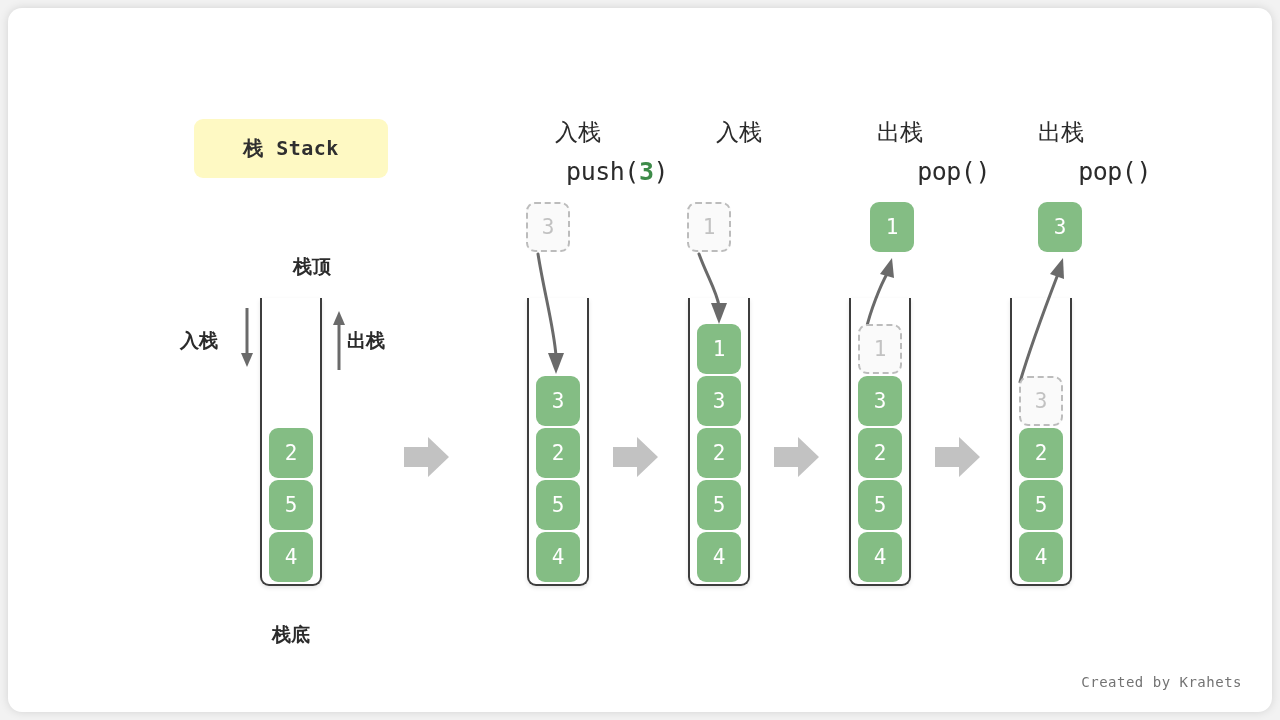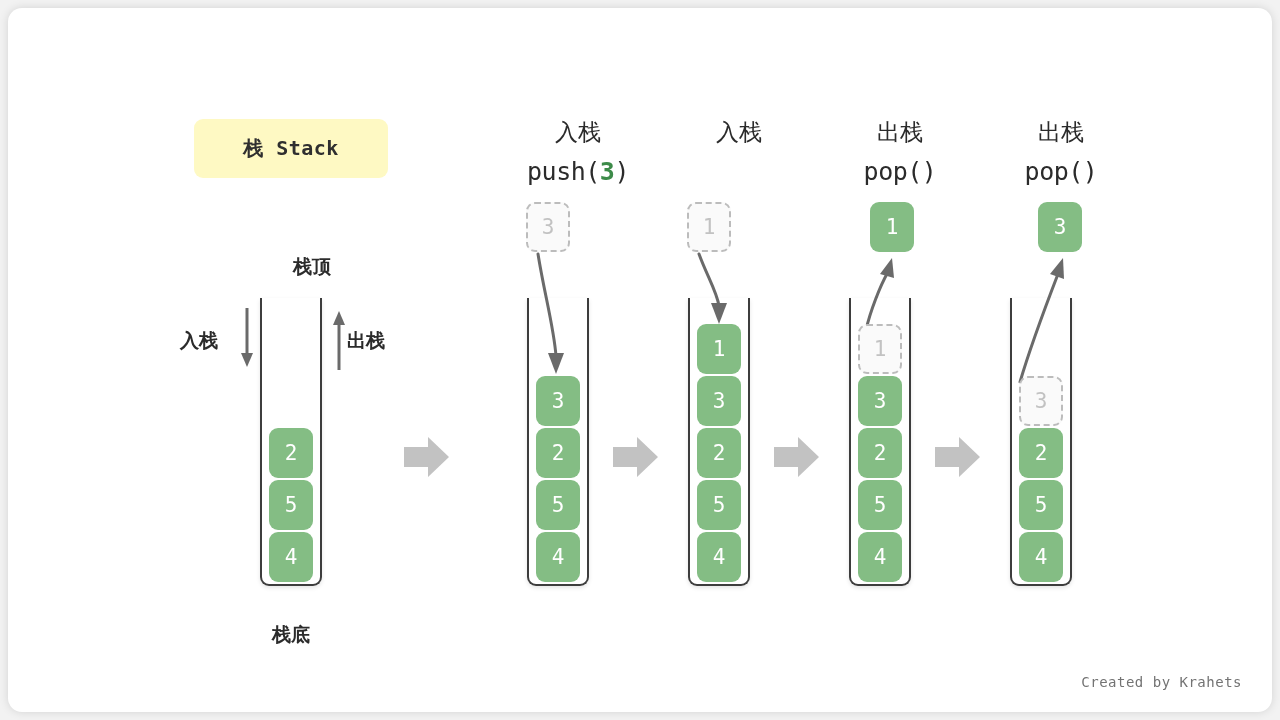--- a/index.html
+++ b/index.html
@@ -47,20 +47,21 @@
     white-space: nowrap;
   }
   .op-cn {
     font-size: 23px; font-weight: normal; color: #2b2b2b;
     font-family: "Liberation Sans", sans-serif;
   }
   .op-code {
     font-size: 25px; color: #2b2b2b;
     font-family: "DejaVu Sans Mono", "Liberation Mono", monospace;
     letter-spacing: -0.5px;
+    text-align: right;
   }
   .op-code .arg { color: #3d8b49; font-weight: bold; }
 
   
   .stack-walls {
     width: 62px; height: 288px;
     border-left: 2px solid #3d3d3d;
     border-right: 2px solid #3d3d3d;
     border-bottom: 2px solid #3d3d3d;
     border-bottom-left-radius: 9px;

